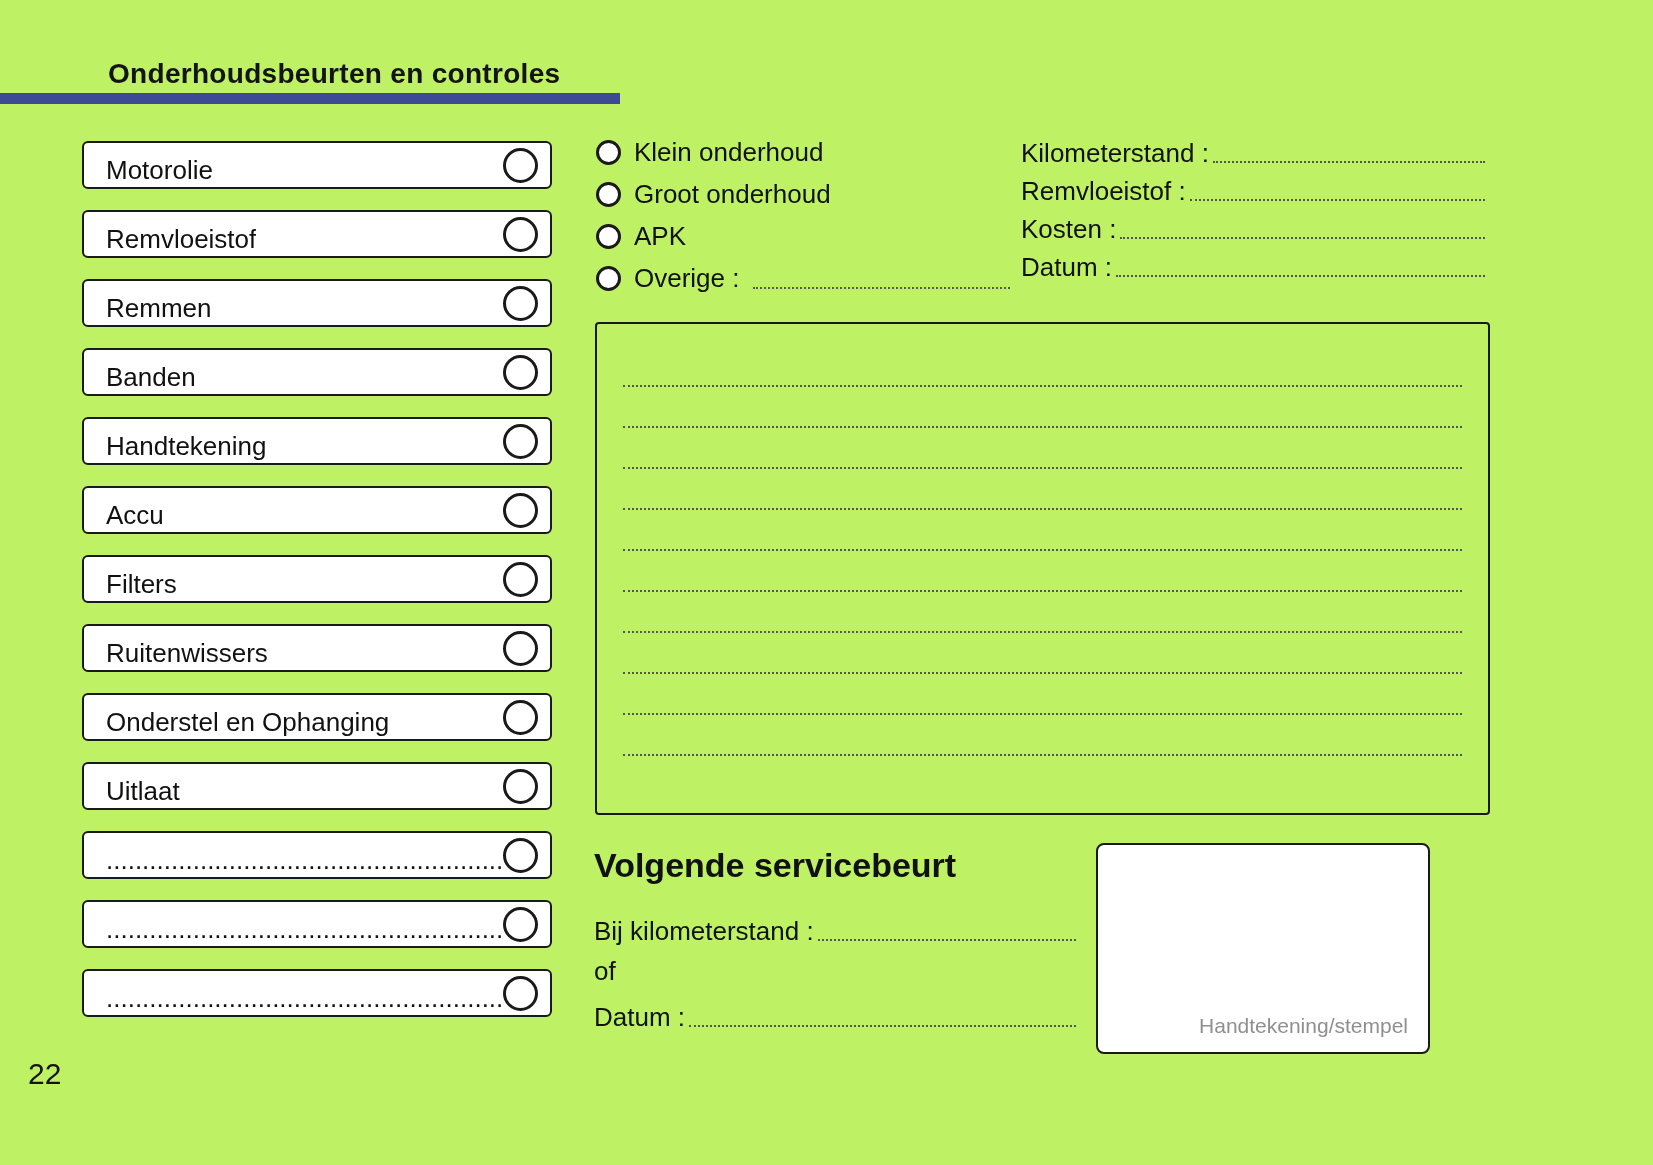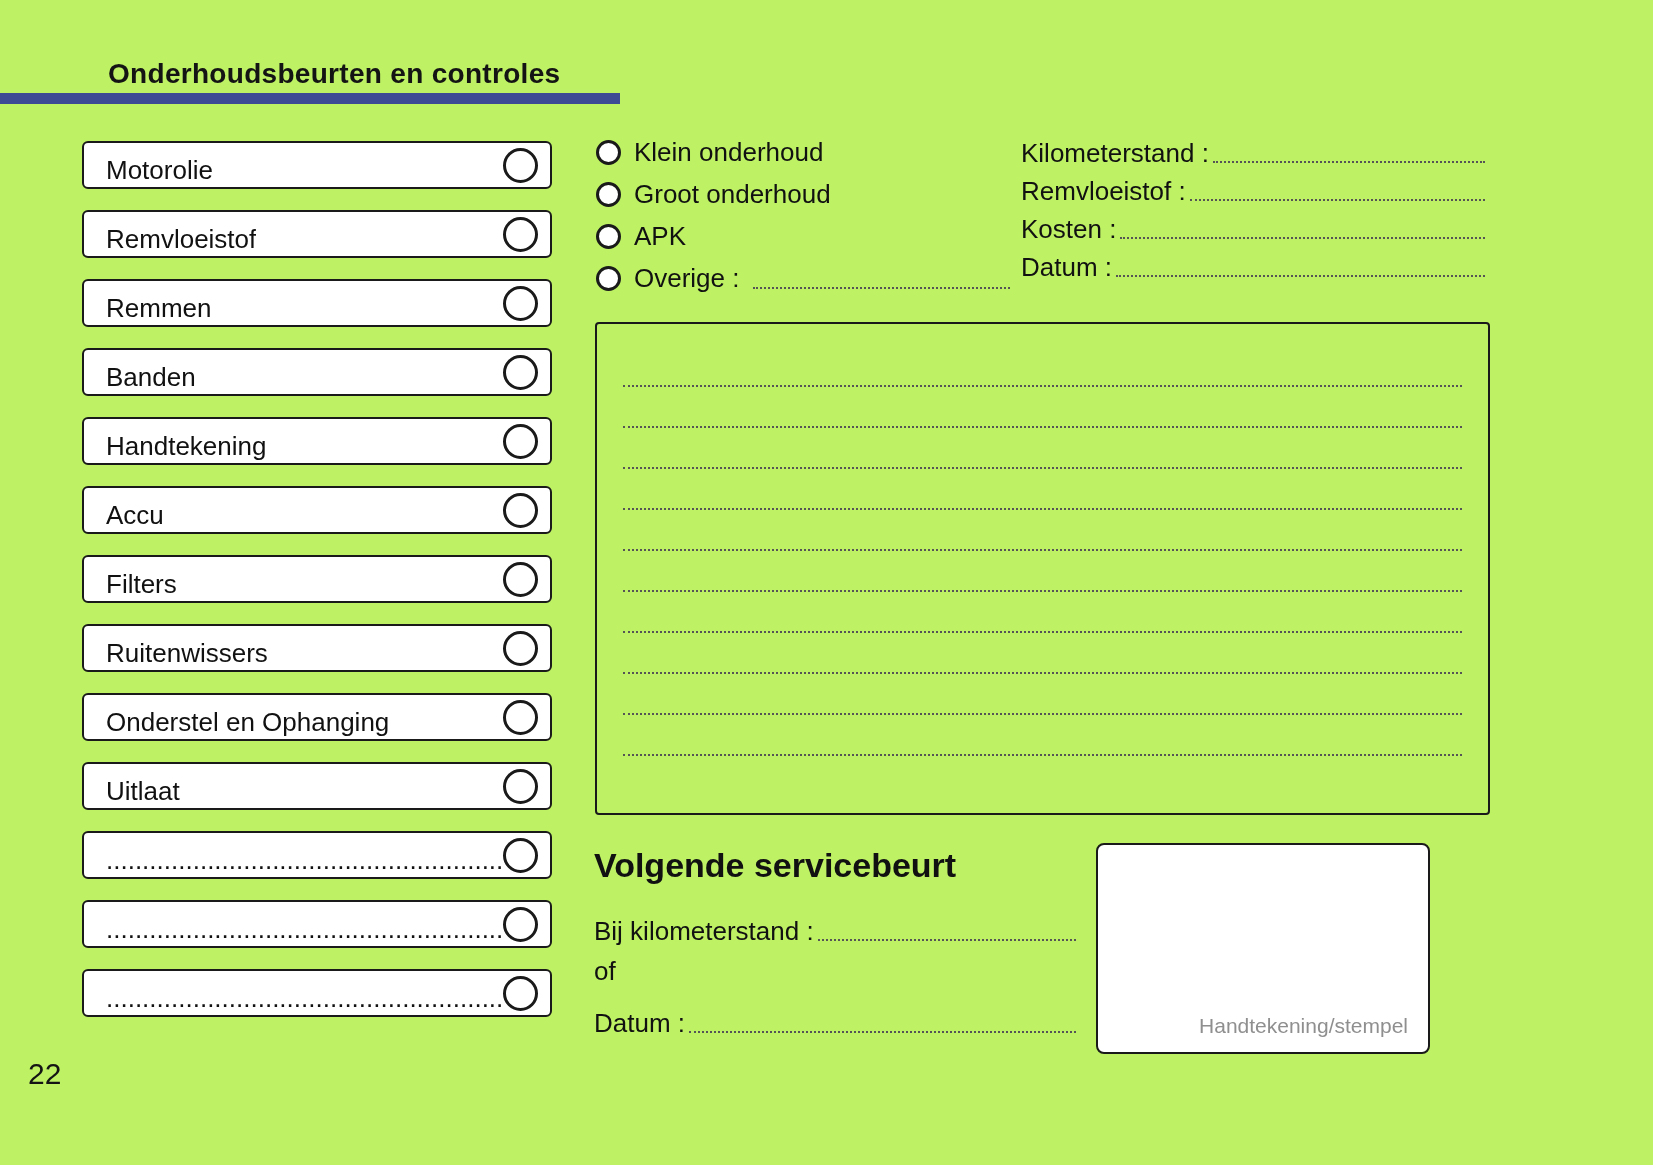--- a/index.html
+++ b/index.html
@@ -157,21 +157,21 @@
   }
   .ns-row {
     display: flex;
     align-items: flex-end;
     font-size: 26px;
     height: 34px;
     margin-bottom: 9px;
     white-space: nowrap;
   }
   .ns-row .label { padding-right: 4px; }
-  .ns-or { font-size: 26px; height: 34px; margin-bottom: 15px; }
+  .ns-or { font-size: 26px; height: 34px; margin-bottom: 9px; }
 
   
   .signature-box {
     position: absolute;
     left: 1096px;
     top: 843px;
     width: 334px;
     height: 211px;
     border: 2px solid #1a1a1a;
     border-radius: 8px;

